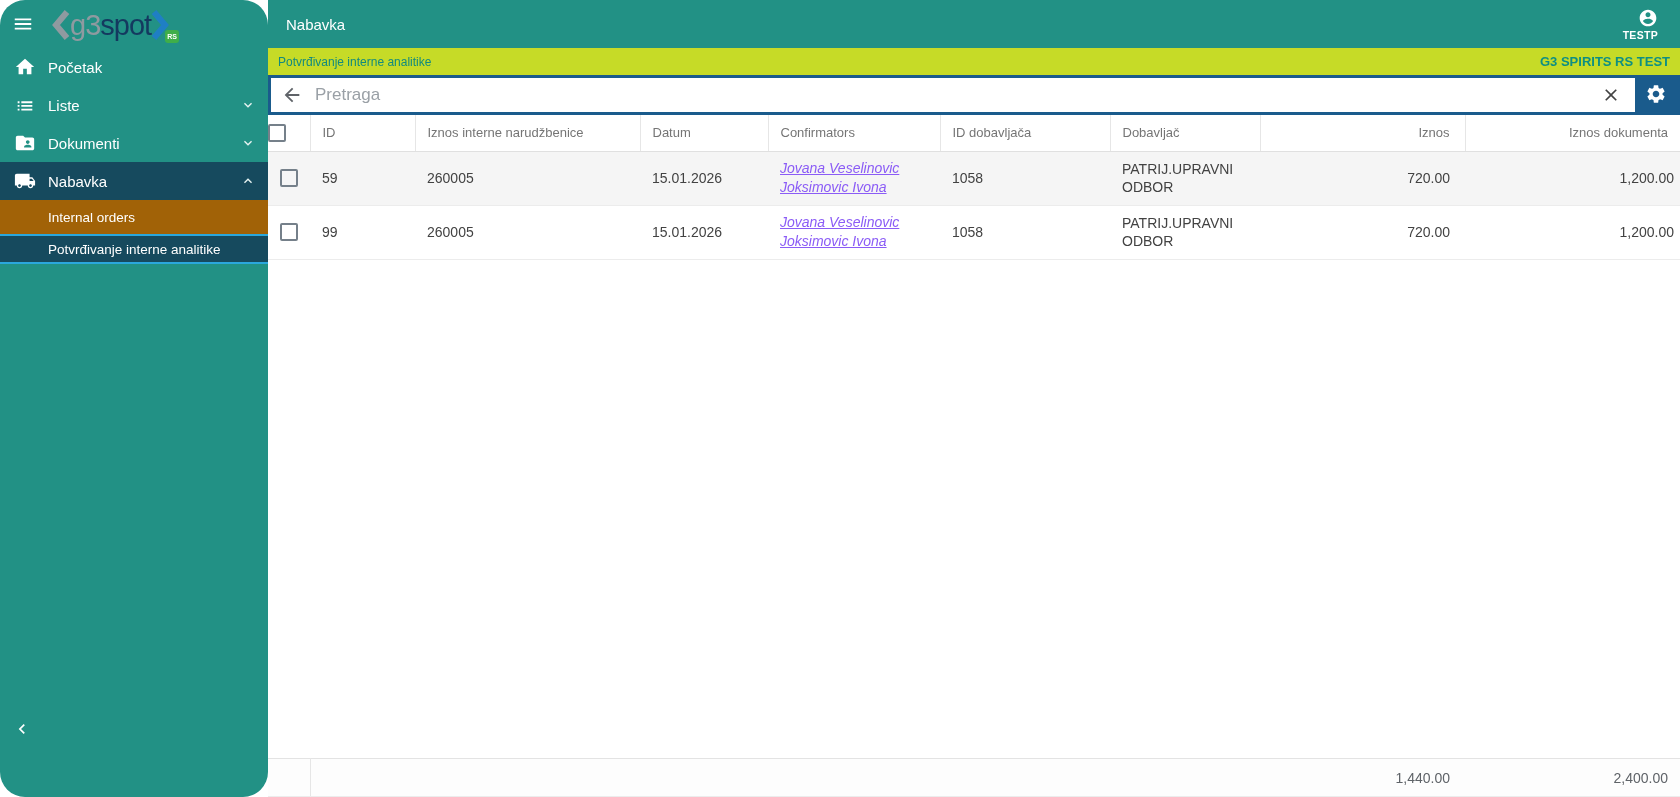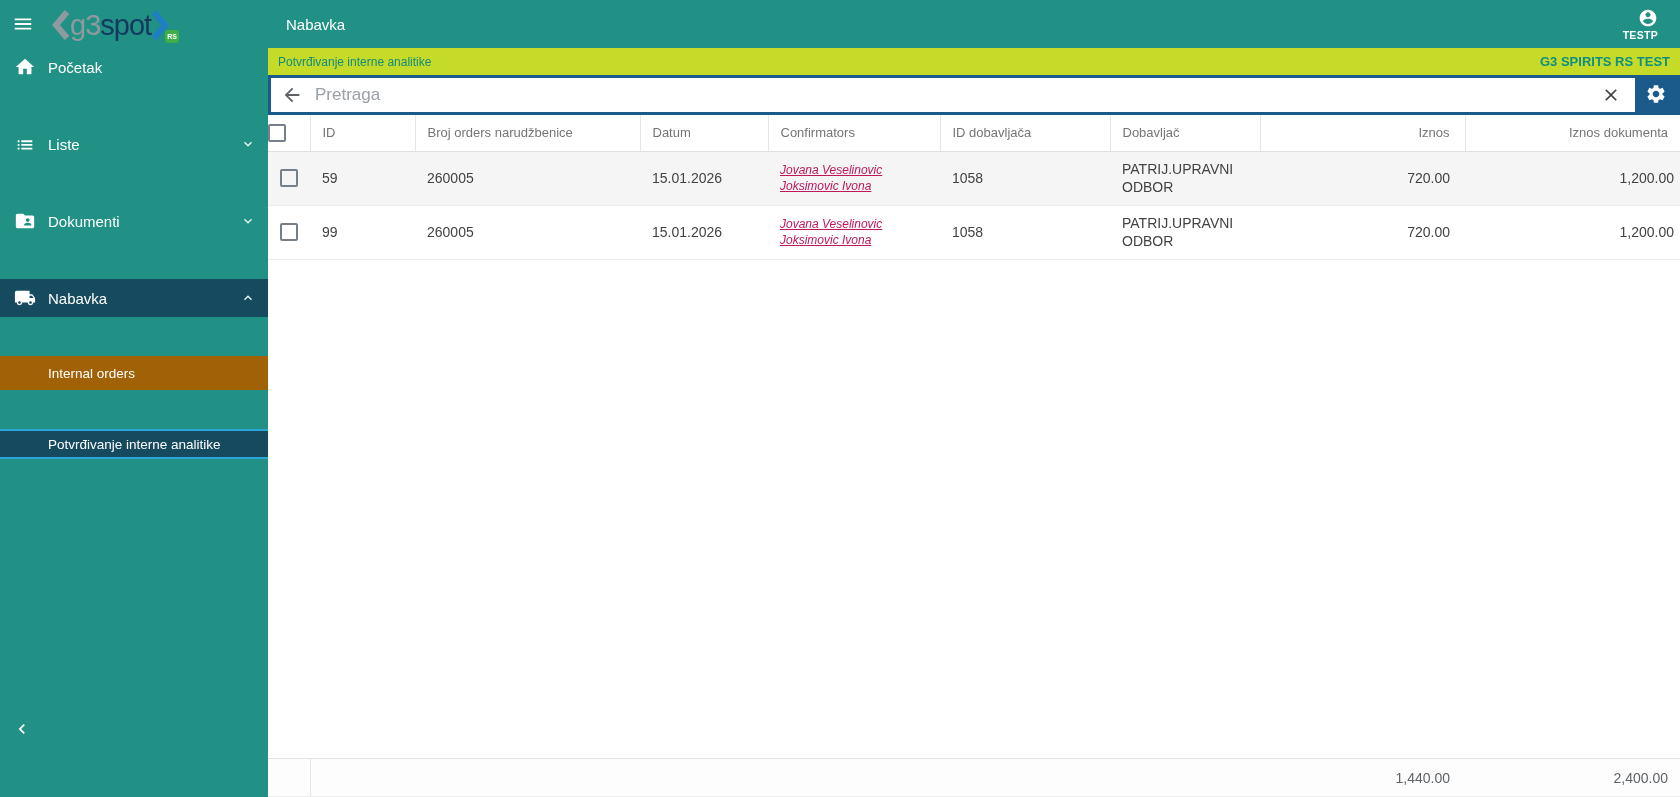--- a/index.html
+++ b/index.html
@@ -1,30 +1,30 @@
 <!DOCTYPE html>
 <html><head>
 <meta charset="utf-8">
 <style>
   * { margin:0; padding:0; box-sizing:border-box; }
   html,body { width:1680px; height:797px; font-family:"Liberation Sans", sans-serif; background:#fff; }
   .app { display:flex; width:1680px; height:797px; overflow:hidden; }
 
   
-  .sidebar { width:268px; min-width:268px; background:#229185; color:#fff; position:relative; }
+  .sidebar { width:268px; min-width:268px; background:#229185; color:#fff; position:relative;border-radius:25px; }
   .sidebar-top { height:48px; display:flex; align-items:center; padding-left:12px; }
   .hamburger { width:22px; height:22px; color:#fff; cursor:pointer; margin-right:18px; display:flex; align-items:center; }
   .logo { display:flex; align-items:center; height:40px; margin-top:2px; }
   .logo-chevron { display:block; }
   .logo-g3 { font-size:29px; font-weight:500; color:#8f9aa0; letter-spacing:-1px; }
   .logo-spot { font-size:29px; font-weight:500; color:#14395f; letter-spacing:-1px; }
   .logo-badge { width:14px; height:13px; background:#3fae49; color:#fff; font-size:7px; font-weight:bold;
                 border-radius:3px; display:flex; align-items:center; justify-content:center;
                 align-self:flex-end; margin-left:-4px; margin-bottom:2px; }
-  .nav { display:flex; flex-direction:column;gap:39px; }
+  .nav { display:flex; flex-direction:column; }
   .nav-item { height:38px; display:flex; align-items:center; padding:0 14px; cursor:pointer; position:relative; }
   .nav-item .nav-icon { width:22px; height:22px; margin-right:12px; color:#fff; display:flex; align-items:center; }
   .nav-item .nav-label { font-size:15px; color:#fff; }
   .nav-item .nav-chevron { position:absolute; right:12px; width:16px; height:16px; color:#e8f4f2; display:flex; align-items:center; }
   .nav-item.active { background:#164a5e; }
   .nav-sub { height:34px; display:flex; align-items:center; padding-left:48px; font-size:13.5px; cursor:pointer; background:#a16207; }
   .nav-sub.selected { background:#164a5e; border-top:2px solid #2ba7dc; border-bottom:2px solid #2ba7dc; height:30px; }
   .collapse-btn { position:absolute; left:12px; bottom:58px; width:20px; height:20px; color:#fff; cursor:pointer; display:flex; align-items:center; }
 
   
@@ -58,21 +58,21 @@
   thead th:first-child { border-left:none; padding-left:0; }
   thead th.num { text-align:right; padding-right:15px; }
   thead th:last-child { padding-right:12px; }
   tbody td { height:54px; font-size:14px; color:#424242; padding-left:12px; border-bottom:1px solid #ececec; vertical-align:middle; }
   tbody td.num { text-align:right; padding-right:15px; }
   tbody td:last-child { padding-right:6px; }
   tbody tr.odd { background:#f5f5f5; }
   tbody tr.even { background:#fff; }
   td.check-cell, th.check-cell { padding-left:12px; }
   .cb { width:18px; height:18px; border:2px solid #75808a; border-radius:2px; background:transparent; cursor:pointer; }
-  .conf-link { display:block; font-size:12px; font-style:italic; text-decoration:underline; color:#be185d; cursor:pointer; line-height:1.35; }
+  .conf-link { display:block; font-size:14px; font-style:italic; text-decoration:underline; color:#8b5cf6; cursor:pointer; line-height:1.35; }
   .supplier-text { line-height:1.3; display:block; max-width:130px; }
 
   .spacer { flex:1; background:#fff; }
 
   .grid-footer { height:39px; border-top:1px solid #e3e3e3; background:#fdfdfd; }
   .grid-footer td { height:38px; font-size:14px; color:#5f6368; }
   .grid-footer td.first { border-right:1px solid #e6e6e6; }
   .grid-footer td.num { text-align:right; padding-right:15px; }
   .grid-footer td:last-child { padding-right:12px; }
 </style>
@@ -221,21 +221,21 @@
           <col class="c-sup">
           <col class="c-amt">
           <col class="c-doc">
       </colgroup>
       <thead>
         <tr>
           <th class="check-cell">
               <div class="cb"></div>
             </th>
           <th>ID</th>
-          <th>Broj orders narudžbenice</th>
+          <th>Iznos interne narudžbenice</th>
           <th>Datum</th>
           <th>Confirmators</th>
           <th>ID dobavljača</th>
           <th>Dobavljač</th>
           <th class="num">Iznos</th>
           <th class="num">Iznos dokumenta</th>
         </tr>
       </thead>
       <tbody>
         <tr class="odd">

